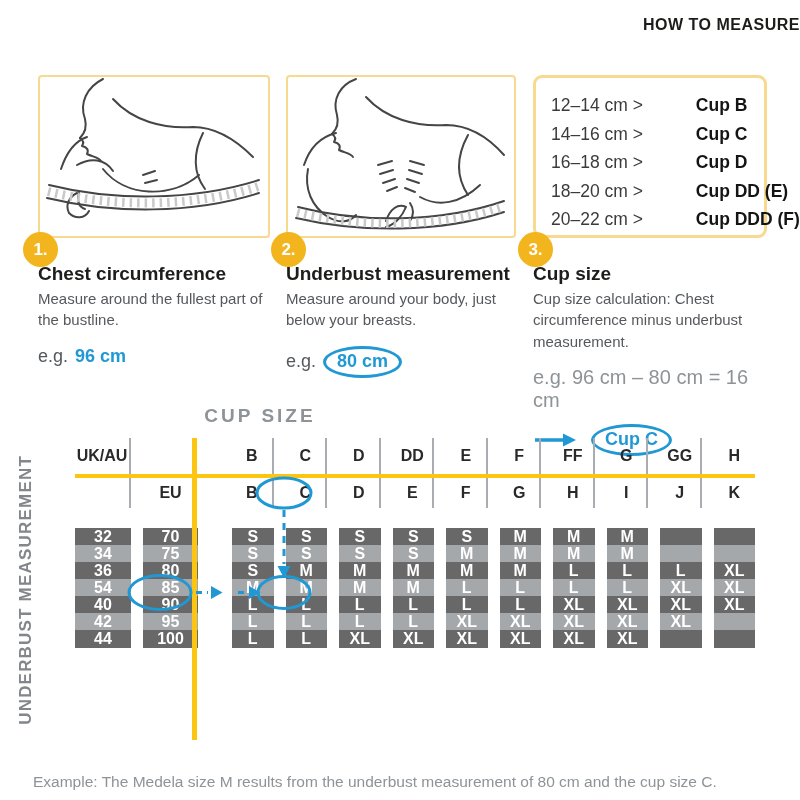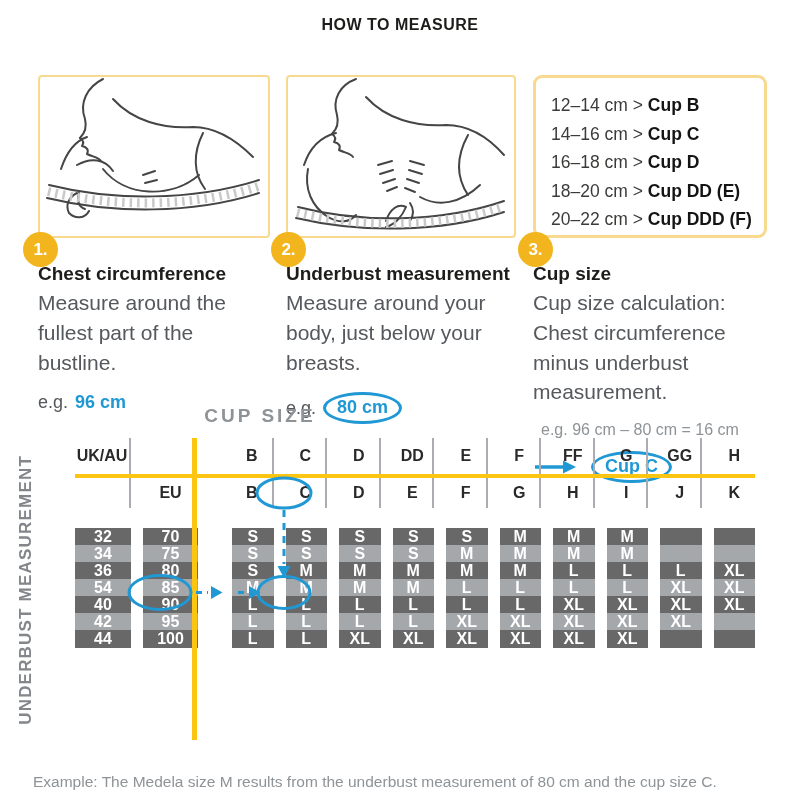--- a/index.html
+++ b/index.html
@@ -1,46 +1,46 @@
 <!DOCTYPE html>
 <html><head>
 <meta charset="utf-8">
 <style>
   html,body{margin:0;padding:0;background:#fff;}
   .canvas{position:relative;width:800px;height:800px;background:#fff;overflow:hidden;
           font-family:"Liberation Sans", sans-serif;}
 
   
-  .page-title{position:absolute;top:16px;left:0;width:100%;text-align:center;
+  .page-title{position:absolute;top:16px;left:0;width:100%;text-align:right;
 0              font-size:36px;font-weight:bold;letter-spacing:.5px;color:#1c1c1a;}
 
   
   .step{position:absolute;top:75px;}
   .step1{left:38px;width:232px;}
   .step2{left:286px;width:230px;}
   .step3{left:533px;width:234px;}
   .illus{width:100%;height:163px;border:2px solid #f7d98f;border-radius:4px;
          box-sizing:border-box;background:#fff;overflow:hidden;}
   .badge{position:absolute;top:157px;left:-15px;width:35px;height:35px;border-radius:50%;
          background:#f2b51d;color:#fff;font-weight:bold;font-size:17px;
          display:flex;align-items:center;justify-content:center;z-index:3;}
   .step h3{margin:25px 0 3px;font-size:19px;font-weight:bold;color:#1d1d1b;}
-  .step .body{margin:2px 0 0;font-size:21px;line-height:1.42;color:#55585c;}
+  .step .body{margin:2px 0 0;font-size:15px;line-height:1.42;color:#55585c;}
   .eg{margin:15px 0 4px;font-size:18px;color:#55585c;display:flex;align-items:center;gap:7px;}
   .eg .val{color:#2098d4;font-weight:bold;}
   .oval{display:inline-block;border:3px solid #2098d4;border-radius:50%;
         padding:2px 11px 3px;color:#2098d4;font-weight:bold;font-size:18px;}
-  .eg-gray{margin:14px 8px 0;font-size:16px;color:#8e9397;}
+  .eg-gray{margin:14px 0 0;font-size:20px;color:#8e9397;}
   .result-row{margin:12px 0 0;display:flex;align-items:center;gap:14px;}
 
   
   .cup-box{width:100%;height:163px;border:3px solid #f7d98f;border-radius:9px;
            box-sizing:border-box;padding:13px 0 0 15px;background:#fff;}
   .cup-line{font-size:17.5px;line-height:28.5px;color:#3b3b39;white-space:nowrap;}
-  .cup-line .cup{font-weight:bold;color:#141414;}
+  .cup-line .cup{font-weight:bold;color:#141414;margin-left:48px;}
 
   
   .cup-size-title{position:absolute;top:405px;left:180px;width:160px;text-align:center;
                   font-size:19px;font-weight:bold;letter-spacing:3px;color:#8e9397;}
   .underbust{position:absolute;left:16px;top:438px;height:304px;display:flex;align-items:center;}
   .underbust span{writing-mode:vertical-rl;transform:rotate(180deg);font-size:17px;
                   font-weight:bold;letter-spacing:1.2px;color:#83878b;white-space:nowrap;}
   .table-wrap{position:absolute;left:75px;top:438px;width:680px;height:302px;}
   .trow{display:grid;grid-template-columns:56px 55px 10px repeat(10,1fr);column-gap:12px;}
   .hrow1{height:36px;}

